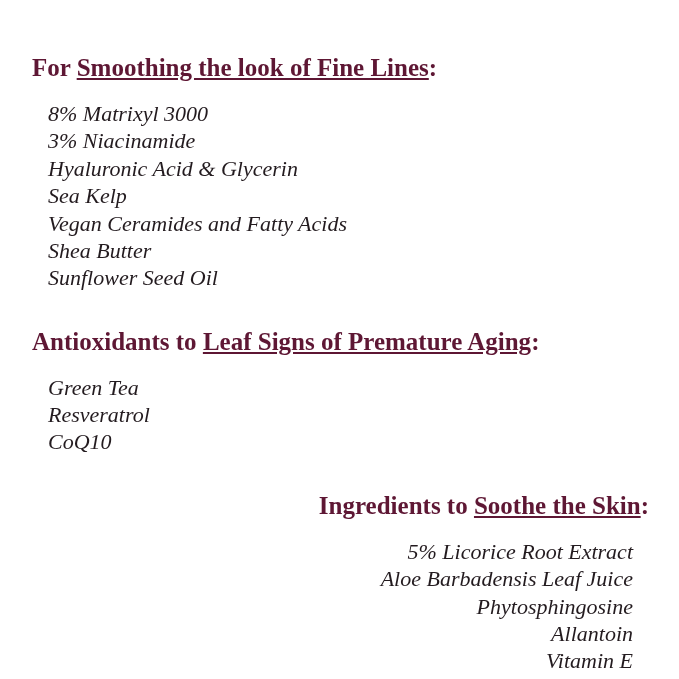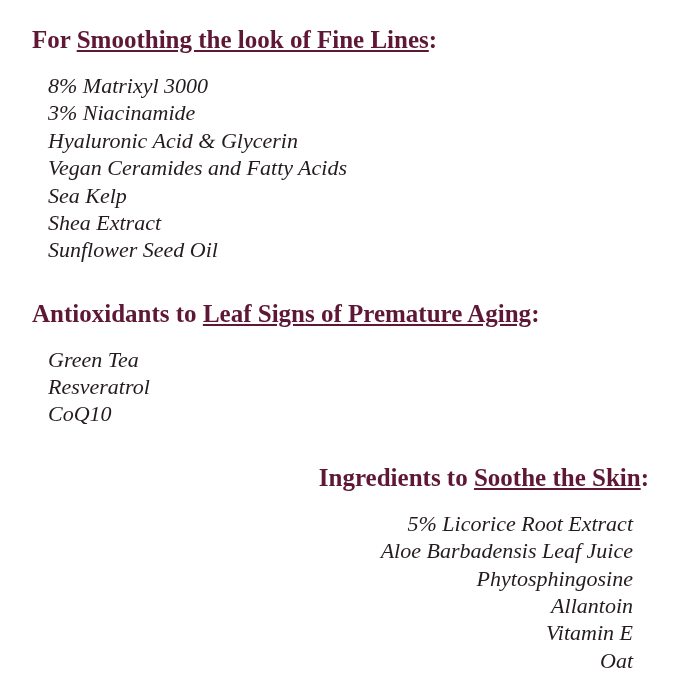--- a/index.html
+++ b/index.html
@@ -11,21 +11,21 @@
     height: 679px;
     background: #ffffff;
     font-family: "Liberation Serif", "DejaVu Serif", serif;
     color: #2a2024;
     overflow: hidden;
   }
   .page {
     box-sizing: border-box;
     width: 679px;
     height: 679px;
-    padding: 24px 30px 20px 32px;
+    padding: 52px 30px 20px 32px;
     background: #ffffff;
   }
   .section {
     margin-bottom: 18px;
   }
   .section:last-child {
     margin-bottom: 0;
     text-align: right;
   }
   .section-heading {
@@ -62,23 +62,23 @@
 <body>
 
 <div class="page">
 
   <div class="section">
     <h2 class="section-heading"><span class="plain">For </span><span class="underlined">Smoothing the look of Fine Lines</span><span class="plain">:</span></h2>
     <ul class="item-list">
       <li class="item">8% Matrixyl 3000</li>
       <li class="item">3% Niacinamide</li>
       <li class="item">Hyaluronic Acid &amp; Glycerin</li>
+      <li class="item">Sea Kelp</li>
       <li class="item">Vegan Ceramides and Fatty Acids</li>
-      <li class="item">Sea Kelp</li>
-      <li class="item">Shea Extract</li>
+      <li class="item">Shea Butter</li>
       <li class="item">Sunflower Seed Oil</li>
     </ul>
   </div>
 
   <div class="gap-1"></div>
 
   <div class="section">
     <h2 class="section-heading"><span class="plain">Antioxidants to </span><span class="underlined">Leaf Signs of Premature Aging</span><span class="plain">:</span></h2>
     <ul class="item-list">
       <li class="item">Green Tea</li>

